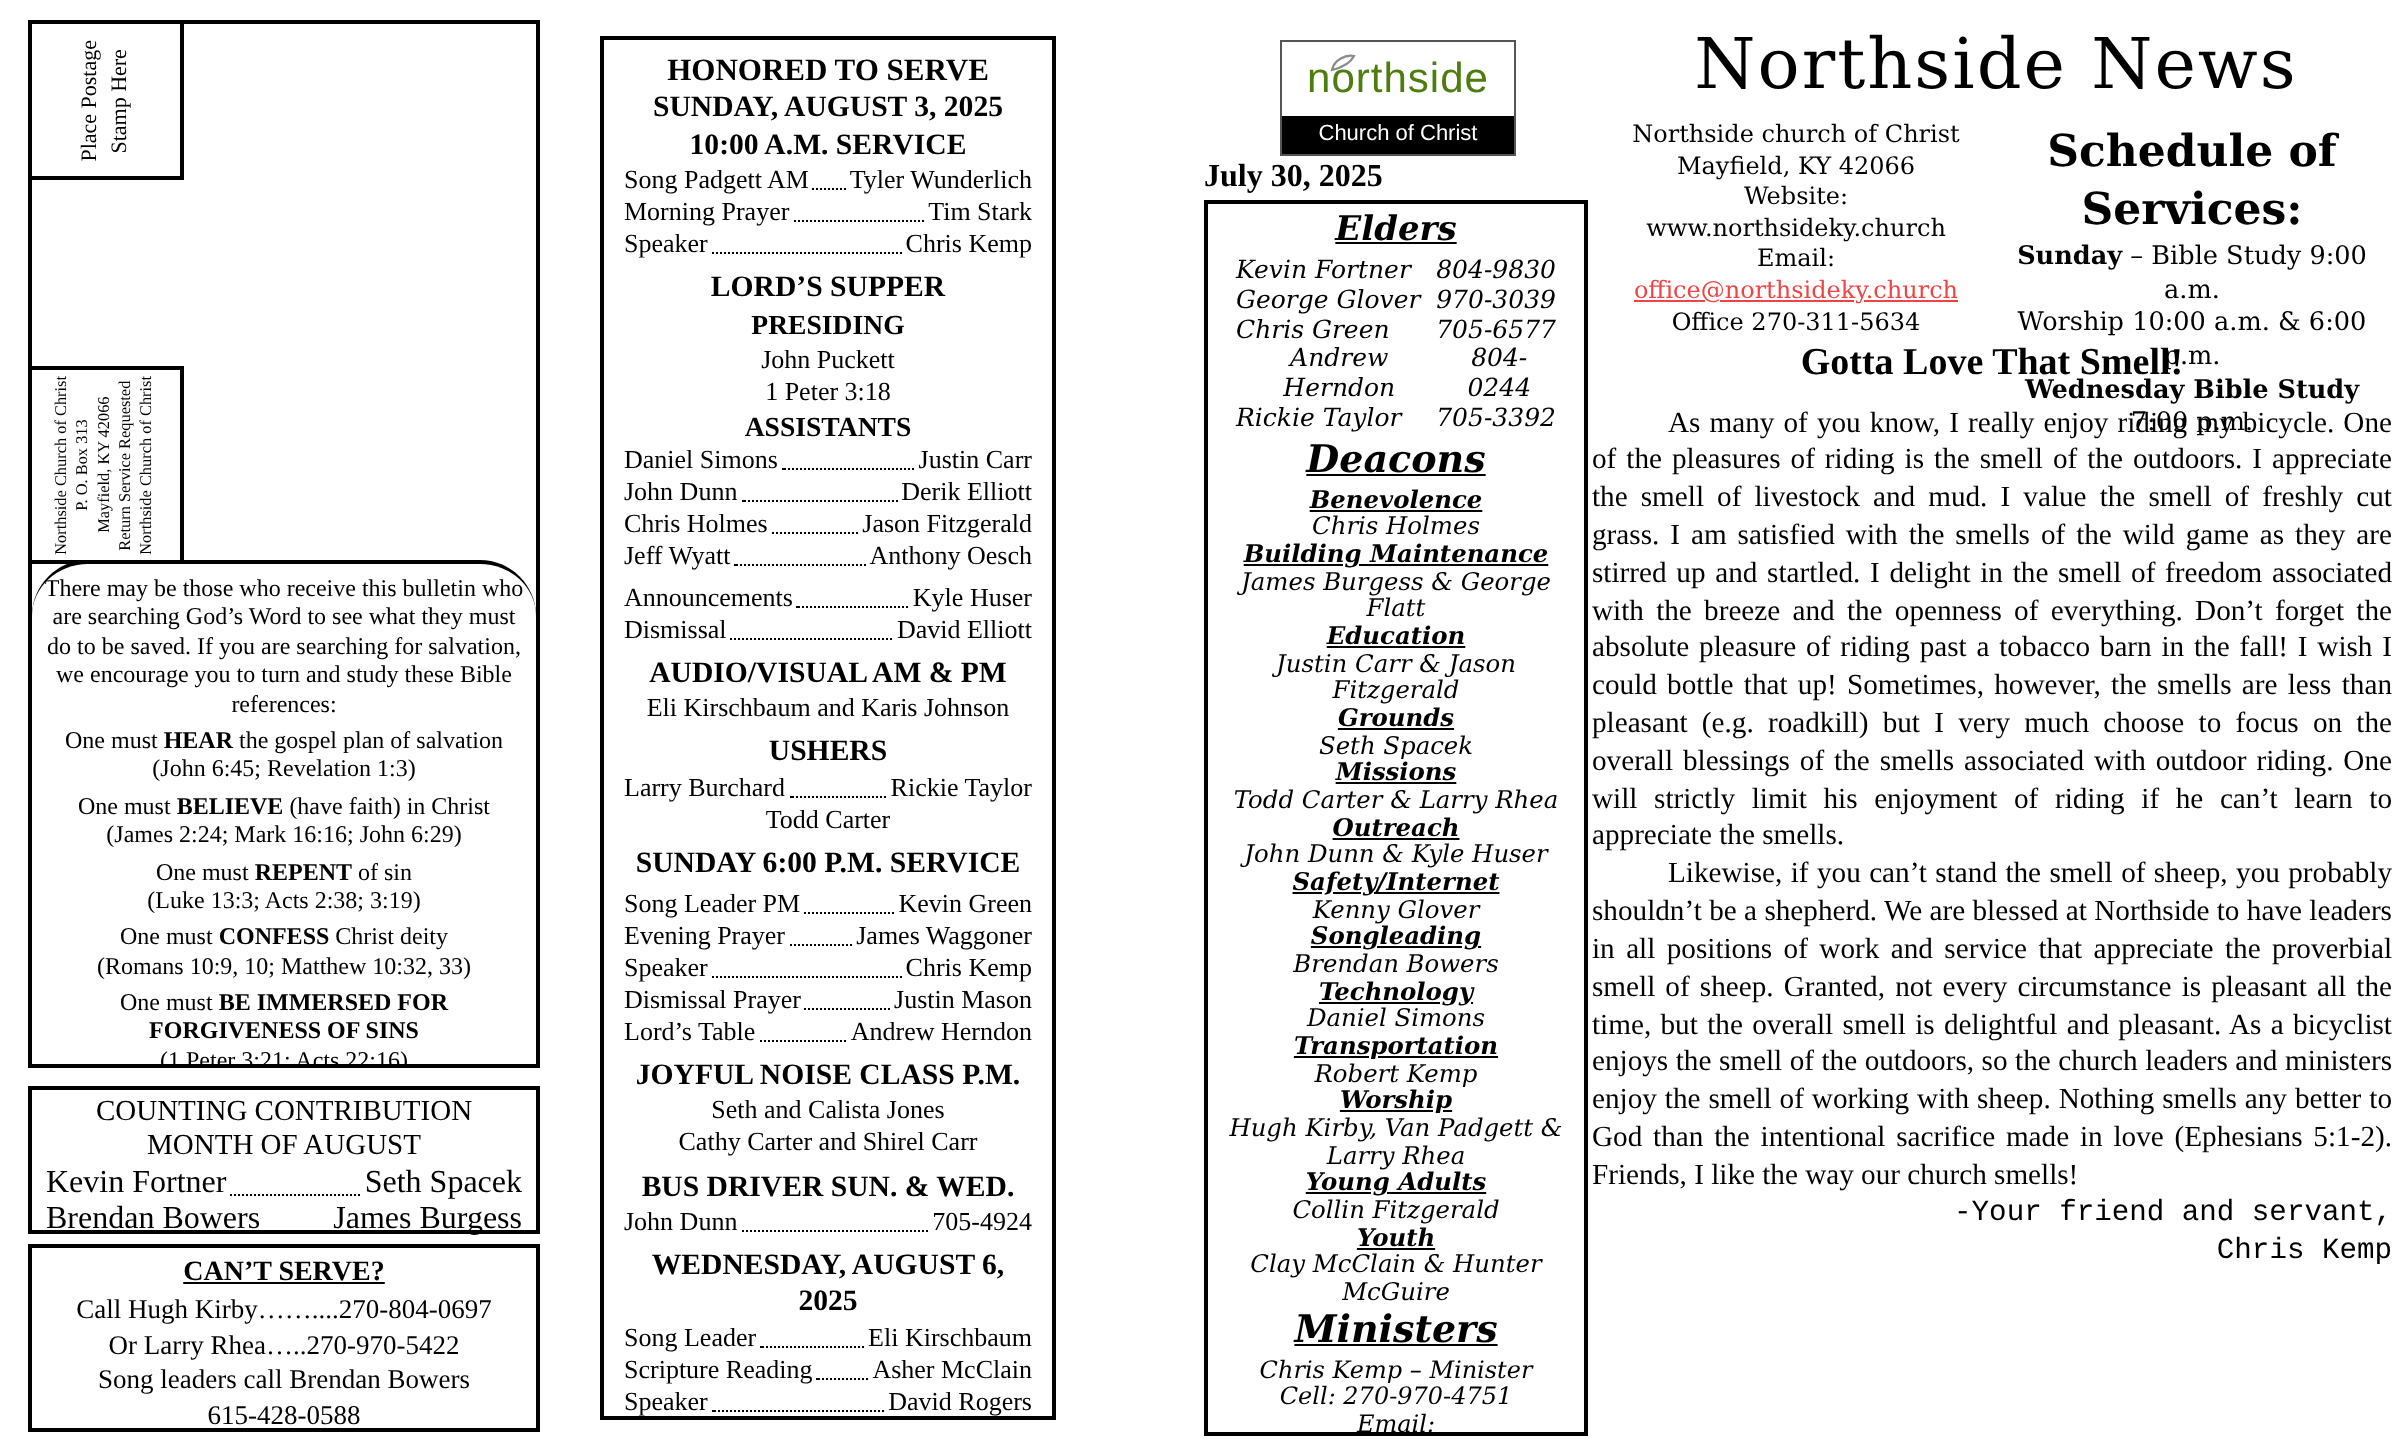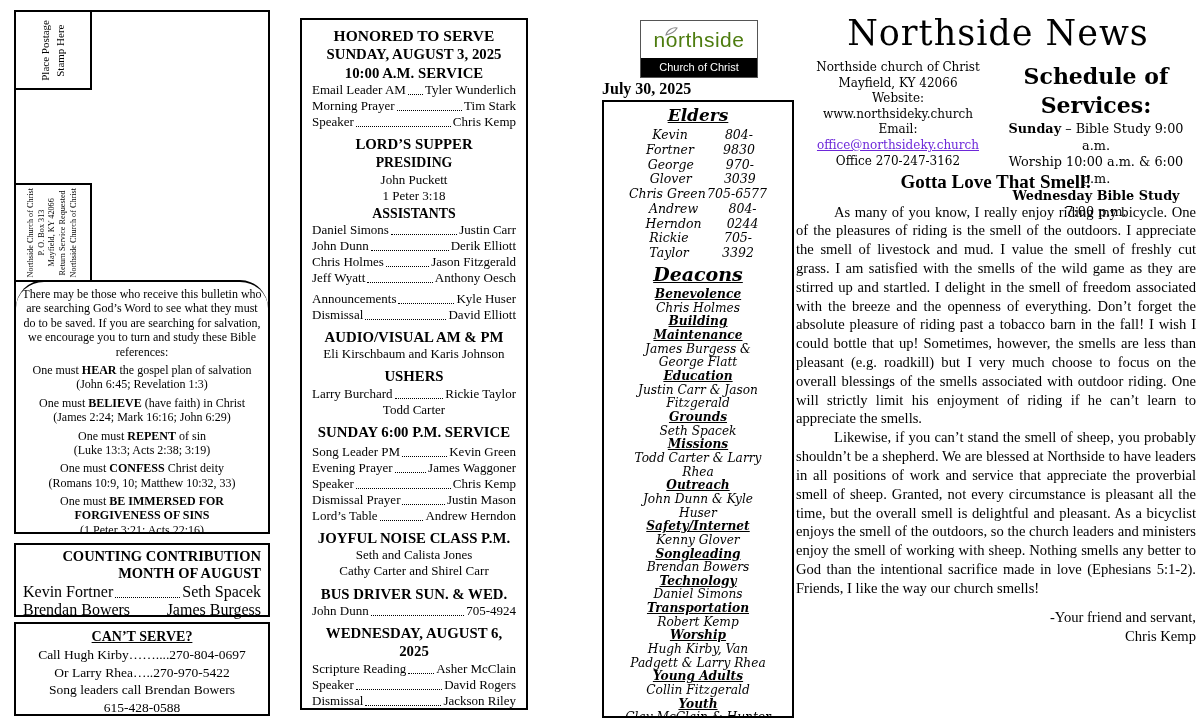--- a/index.html
+++ b/index.html
@@ -10,58 +10,58 @@
   .panel-left { left:14px; top:10px; width:256px; height:524px; border:2px solid #000; }
   .postage-box { position:absolute; left:-2px; top:-2px; width:78px; height:80px; border:2px solid #000; display:flex; align-items:center; justify-content:center; background:#fff; }
   .return-box  { position:absolute; left:-2px; top:171px; width:78px; height:99px; border:2px solid #000; display:flex; align-items:center; justify-content:center; background:#fff; }
   .vert { writing-mode:vertical-rl; transform:rotate(180deg); text-align:center; }
   .postage-box .vert { font-size:11px; line-height:1.35; }
   .return-box .vert { font-size:8.2px; line-height:1.3; }
   .salvation { position:absolute; left:0; right:0; top:268px; bottom:0; border-top:2px solid #000; padding:5px 5px; text-align:center; font-size:12px; line-height:1.2; overflow:hidden;border-radius:28px; }
   .salvation .intro { margin-bottom:4px; }
   .salvation .step { margin-bottom:4px; }
   .counting { left:14px; top:543px; width:256px; height:74px; border:2px solid #000; padding:3px 7px; }
-  .counting .t { text-align:right; font-weight:bold; font-size:14.5px; line-height:1.2; }
+  .counting .t { text-align:center; font-weight:normal; font-size:14.5px; line-height:1.2; }
   .cantserve { left:14px; top:622px; width:256px; height:94px; border:2px solid #000; padding:4px 6px; text-align:center; font-size:13.5px; line-height:1.3; }
   .cantserve .t { font-weight:bold; text-decoration:underline; font-size:14px; }
 
   
   .panel-serve { left:300px; top:18px; width:228px; height:692px; border:2px solid #000; padding:6px 10px 4px; font-size:13px; line-height:1.22; overflow:hidden; }
   .panel-serve .h { text-align:center; font-weight:bold; font-size:14.8px; line-height:1.25; margin-top:5px; }
   .panel-serve .h.first { margin-top:0; font-size:15.5px; }
   .panel-serve .sub { text-align:center; line-height:1.25; }
   .row { display:flex; align-items:flex-end; }
   .row > span:first-child, .row > span:last-child { white-space:nowrap; }
   .dots { flex:1 1 auto; border-bottom:1.6px dotted #000; margin:0 2px 3px 2px; min-width:8px; }
   .gap { height:5px; }
 
   
   .logo-box { left:640px; top:20px; width:118px; border:1px solid #555; background:#fff; }
   .logo-top { height:37px; display:flex; align-items:center; justify-content:center; font-family:"Liberation Sans", sans-serif; font-size:21px; color:#4d7c0f; letter-spacing:.5px; position:relative; }
   .leaf { position:absolute; left:24px; top:6px; }
   .logo-bar { background:#000; color:#fff; font-family:"Liberation Sans", sans-serif; font-size:11px; text-align:center; height:19px; line-height:18px; }
   .date-line { left:602px; top:80px; width:192px; text-align:left; font-weight:bold; font-size:16px; }
-  .panel-elders { left:602px; top:100px; width:192px; height:618px; border:2px solid #000; padding:3px 19px; text-align:center; font-family:"DejaVu Serif", serif; font-style:italic; font-size:12px; line-height:1.12; overflow:hidden; }
+  .panel-elders { left:602px; top:100px; width:192px; height:618px; border:2px solid #000; padding:3px 8px; text-align:center; font-family:"DejaVu Serif", serif; font-style:italic; font-size:12px; line-height:1.12; overflow:hidden; }
   .panel-elders .big-t { font-size:17px; font-weight:bold; text-decoration:underline; margin:1px 0 3px; }
   .elder-row { display:flex; justify-content:space-between; padding:0 6px; font-size:12.5px; line-height:1.18; }
   .ministry-role { font-weight:bold; text-decoration:underline; font-size:12.2px; }
   .ministry-names { font-size:12.2px; }
   .ministers-t { font-size:19px; font-weight:bold; text-decoration:underline; margin:2px 0 2px;text-align:center; }
   .min-block { margin-bottom:5px; }
 
   
   .masthead { left:800px; top:14px; width:396px; text-align:center; font-family:"DejaVu Serif", serif; font-size:35px; line-height:1.1; letter-spacing:1px; }
   .news-info { left:802px; top:60px; width:192px; text-align:center; font-family:"DejaVu Serif", serif; font-size:12px; line-height:1.3; }
   .news-sched { left:996px; top:62px; width:200px; text-align:center; font-family:"DejaVu Serif", serif; font-size:12.8px; line-height:1.3; }
   .news-sched .t { font-size:22px; font-weight:bold; margin-bottom:2px; }
-  .link-blue { color:#6d28d9; text-decoration:underline; cursor:pointer; }
+  .link-blue { color:#ef4444; text-decoration:underline; cursor:pointer; }
   .article { left:796px; top:170px; width:400px; font-size:14.6px; line-height:1.29; }
   .article .t { text-align:center; font-weight:bold; font-size:19px; margin-bottom:8px; }
   .article p { text-align:justify; text-indent:38px; }
-  .article .sig { text-align:right; margin-top:10px; line-height:1.3; }
+  .article .sig { text-align:right; margin-top:0; line-height:1.3;font-family:Liberation Mono, monospace; }
   b.inl { font-weight:bold; }
 </style>
 </head>
 <body>
 
 <div class="abs panel-left">
   <div class="postage-box">
     <div class="vert">
       <div>Place Postage</div>
       <div>Stamp Here</div>
@@ -108,21 +108,21 @@
   <div>Or Larry Rhea…..270-970-5422</div>
   <div>Song leaders call Brendan Bowers</div>
   <div>615-428-0588</div>
 </div>
 
 <div class="abs panel-serve">
   <div class="h first">HONORED TO SERVE</div>
   <div class="h" style="margin-top:0">SUNDAY, AUGUST 3, 2025</div>
   <div class="h" style="margin-top:0">10:00 A.M. SERVICE</div>
   <div class="row">
-      <span>Email Leader AM</span>
+      <span>Song Padgett AM</span>
       <span class="dots"></span>
       <span>Tyler Wunderlich</span>
     </div>
   <div class="row">
       <span>Morning Prayer</span>
       <span class="dots"></span>
       <span>Tim Stark</span>
     </div>
   <div class="row">
       <span>Speaker</span>
@@ -211,20 +211,25 @@
   <div class="sub">Cathy Carter and Shirel Carr</div>
 
   <div class="h">BUS DRIVER SUN. &amp; WED.</div>
   <div class="row">
       <span>John Dunn</span>
       <span class="dots"></span>
       <span>705-4924</span>
     </div>
 
   <div class="h">WEDNESDAY, AUGUST 6, 2025</div>
+  <div class="row">
+      <span>Song Leader</span>
+      <span class="dots"></span>
+      <span>Eli Kirschbaum</span>
+    </div>
   <div class="row">
       <span>Scripture Reading</span>
       <span class="dots"></span>
       <span>Asher McClain</span>
     </div>
   <div class="row">
       <span>Speaker</span>
       <span class="dots"></span>
       <span>David Rogers</span>
     </div>
@@ -306,21 +311,21 @@
 
 </div>
 
 <div class="abs masthead">Northside News</div>
 
 <div class="abs news-info">
   <div>Northside church of Christ</div>
   <div>Mayfield, KY 42066</div>
   <div>Website: www.northsideky.church</div>
   <div><span>Email: </span><span class="link-blue">office@northsideky.church</span></div>
-  <div>Office 270-247-3162</div>
+  <div>Office 270-311-5634</div>
 </div>
 
 <div class="abs news-sched">
   <div class="t">Schedule of Services:</div>
   <div><b class="inl">Sunday</b><span> – Bible Study 9:00 a.m.</span></div>
   <div>Worship 10:00 a.m. &amp; 6:00 p.m.</div>
   <div style="font-weight:bold">Wednesday Bible Study</div>
   <div>7:00 p.m.</div>
 </div>
 

